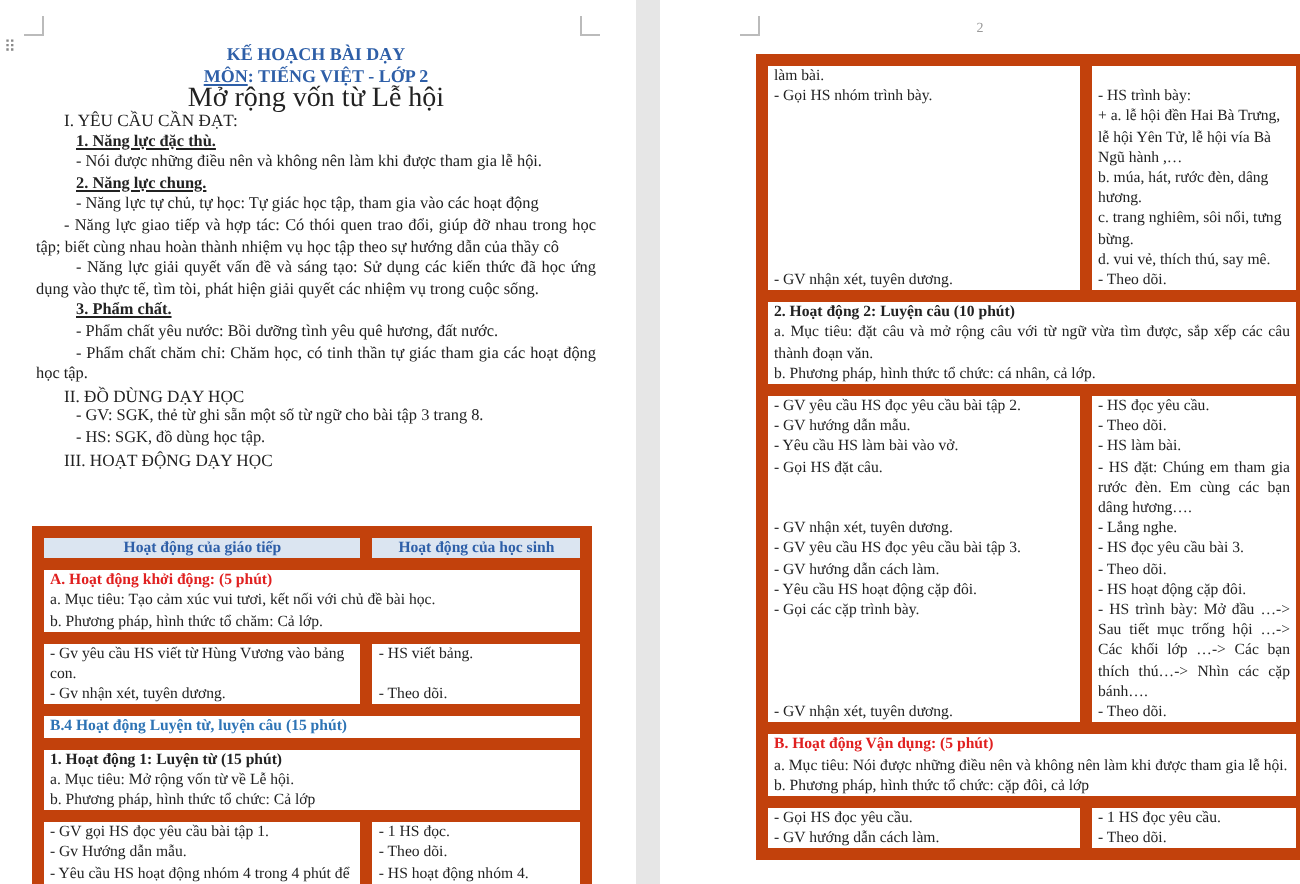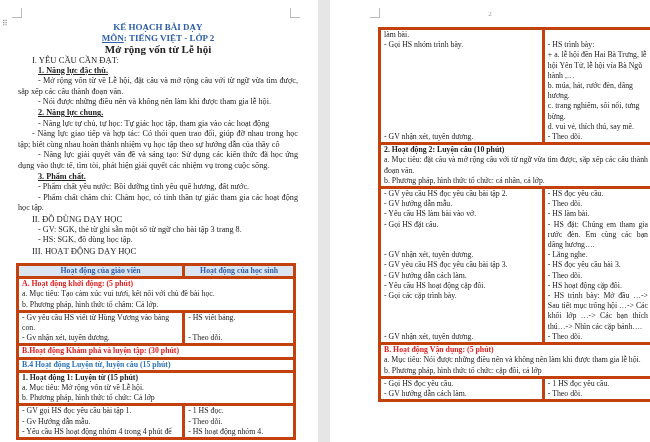--- a/index.html
+++ b/index.html
@@ -8,27 +8,27 @@
   .page { position: absolute; top: 0; background: #fff; height: 442px; overflow: hidden; }
   #page1 { left: 0; width: 318px; }
   #page2 { left: 330px; width: 320px; }
   .gutter { position: absolute; left: 318px; top: 0; width: 12px; height: 442px; background: #e6e6e6; }
   .corner { position: absolute; width: 10px; height: 10px; border-color: #bbb; border-style: solid; border-width: 0; }
   .drag-handle { position: absolute; left: 2px; top: 22px; color: #888; font-size: 8px; line-height: 4px; letter-spacing: -1px; }
   .content { position: absolute; font-size: 8.2px; line-height: 10.6px; }
   #page1 .content { left: 18px; top: 22px; width: 280px; }
   .title { text-align: center; font-weight: bold; color: #2e5fa8; font-size: 9px; line-height: 11px; }
   .title.u span { text-decoration: underline; }
-  .subtitle { text-align: center; font-weight: bold; color: #222; font-size: 11px; line-height: 11px; }
+  .subtitle { text-align: center; font-weight: normal; color: #222; font-size: 14px; line-height: 11px; }
   .h1 { font-weight: normal; padding-left: 14px; font-size: 8.6px; }
   .h2 { font-weight: bold; padding-left: 20px; text-decoration: underline; }
   .p { text-indent: 20px; text-align: justify; }
   .p.ind14 { text-indent: 14px; }
   table { border-collapse: collapse; width: 100%; font-size: 7.8px; line-height: 10.2px; }
-  td, th { border: 3px solid #c2410c; vertical-align: top; padding: 0 3px; }
+  td, th { border: 6px solid #c2410c; vertical-align: top; padding: 0 3px; }
   th { background: #dbe5f1; color: #2e5fa8; font-weight: bold; text-align: center; }
   .red { color: #e02020; font-weight: bold; }
   .blue { color: #2e74b5; font-weight: bold; }
   .bold { font-weight: bold; }
   .line { display: block; }
   #tbl1 { position: absolute; left: 16px; top: 263px; width: 280px; }
   #tbl2 { position: absolute; left: 48px; top: 27px; width: 276px; }
   .page-num { position: absolute; top: 10px; left: 0; width: 320px; text-align: center; font-size: 7px; color: #999; }
   .just { text-align: justify; }
 </style>
@@ -38,62 +38,58 @@
 <div class="page" id="page1">
   <div class="corner" style="left:12px;top:8px;border-right-width:1px;border-bottom-width:1px;"></div>
   <div class="corner" style="left:290px;top:8px;border-left-width:1px;border-bottom-width:1px;"></div>
   <div class="drag-handle">⠿</div>
   <div class="content">
     <div class="title">KẾ HOẠCH BÀI DẠY</div>
     <div class="title u"><span>MÔN</span><span style="text-decoration:none">: TIẾNG VIỆT - LỚP 2</span></div>
     <div class="subtitle">Mở rộng vốn từ Lễ hội</div>
     <div class="h1">I. YÊU CẦU CẦN ĐẠT:</div>
     <div class="h2">1. Năng lực đặc thù.</div>
-    <div class="p">- Mở rộng vốn từ về Lễ hội, đặt câu và mở rộng câu với từ ngữ vừa tìm được, sắp xếp các câu thành đoạn văn.</div>
     <div class="p">- Nói được những điều nên và không nên làm khi được tham gia lễ hội.</div>
     <div class="h2">2. Năng lực chung.</div>
     <div class="p">- Năng lực tự chủ, tự học: Tự giác học tập, tham gia vào các hoạt động</div>
     <div class="p ind14">- Năng lực giao tiếp và hợp tác: Có thói quen trao đổi, giúp đỡ nhau trong học tập; biết cùng nhau hoàn thành nhiệm vụ học tập theo sự hướng dẫn của thầy cô</div>
     <div class="p">- Năng lực giải quyết vấn đề và sáng tạo: Sử dụng các kiến thức đã học ứng dụng vào thực tế, tìm tòi, phát hiện giải quyết các nhiệm vụ trong cuộc sống.</div>
     <div class="h2">3. Phẩm chất.</div>
     <div class="p">- Phẩm chất yêu nước: Bồi dưỡng tình yêu quê hương, đất nước.</div>
     <div class="p">- Phẩm chất chăm chỉ: Chăm học, có tinh thần tự giác tham gia các hoạt động học tập.</div>
     <div class="h1">II. ĐỒ DÙNG DẠY HỌC</div>
     <div class="p">- GV: SGK, thẻ từ ghi sẵn một số từ ngữ cho bài tập 3 trang 8.</div>
     <div class="p">- HS: SGK, đồ dùng học tập.</div>
     <div class="h1">III. HOẠT ĐỘNG DẠY HỌC</div>
   </div>
   <div id="tbl1">
     <table>
       <tbody>
           <tr>
-        <th style="width:60%">Hoạt động của giáo viên</th>
+        <th style="width:60%">Hoạt động của giáo tiếp</th>
         <th>Hoạt động của học sinh</th>
       </tr>
       <tr>
             <td colspan="2">
         <span class="line red">A. Hoạt động khởi động: (5 phút)</span>
         <span class="line">a. Mục tiêu: Tạo cảm xúc vui tươi, kết nối với chủ đề bài học.</span>
         <span class="line">b. Phương pháp, hình thức tổ chăm: Cả lớp.</span>
       </td>
           </tr>
       <tr>
         <td>
           <span class="line">- Gv yêu cầu HS viết từ Hùng Vương vào bảng con.</span>
           <span class="line">- Gv nhận xét, tuyên dương.</span>
         </td>
         <td>
           <span class="line">- HS viết bảng.</span>
           <span class="line">&nbsp;</span>
           <span class="line">- Theo dõi.</span>
         </td>
       </tr>
-      <tr>
-            <td colspan="2" class="red">B.Hoạt động Khám phá và luyện tập: (30 phút)</td>
-          </tr>
       <tr>
             <td colspan="2" class="blue">B.4 Hoạt động Luyện từ, luyện câu (15 phút)</td>
           </tr>
       <tr>
             <td colspan="2">
         <span class="line bold">1. Hoạt động 1: Luyện từ (15 phút)</span>
         <span class="line">a. Mục tiêu: Mở rộng vốn từ về Lễ hội.</span>
         <span class="line">b. Phương pháp, hình thức tổ chức: Cả lớp</span>
       </td>
           </tr>

